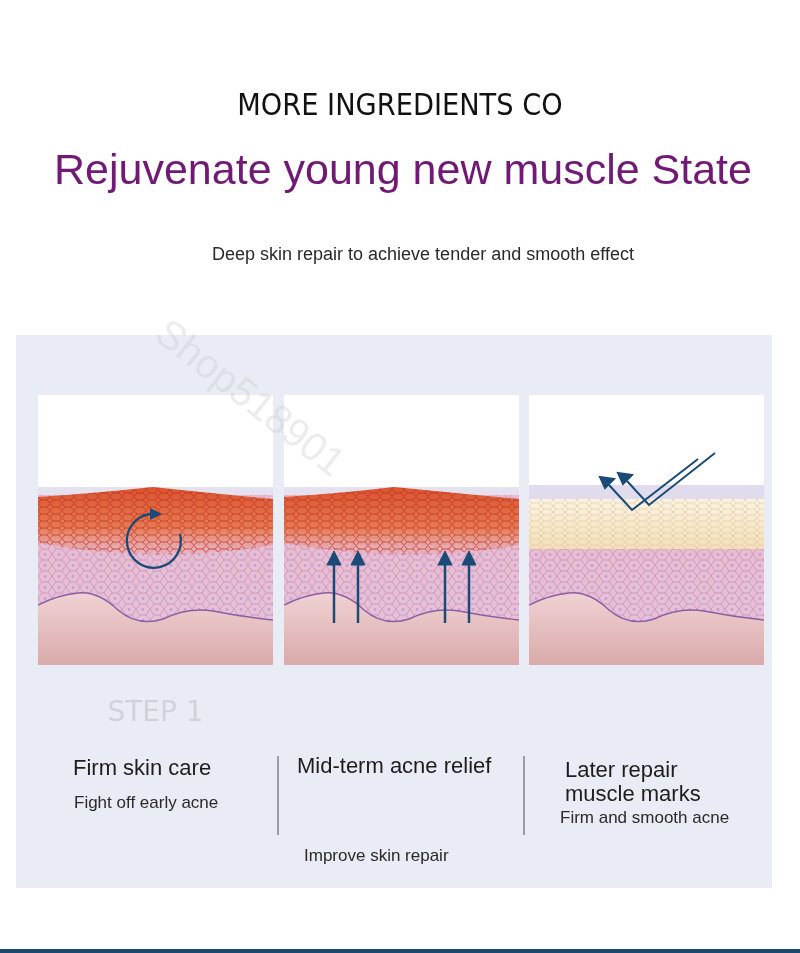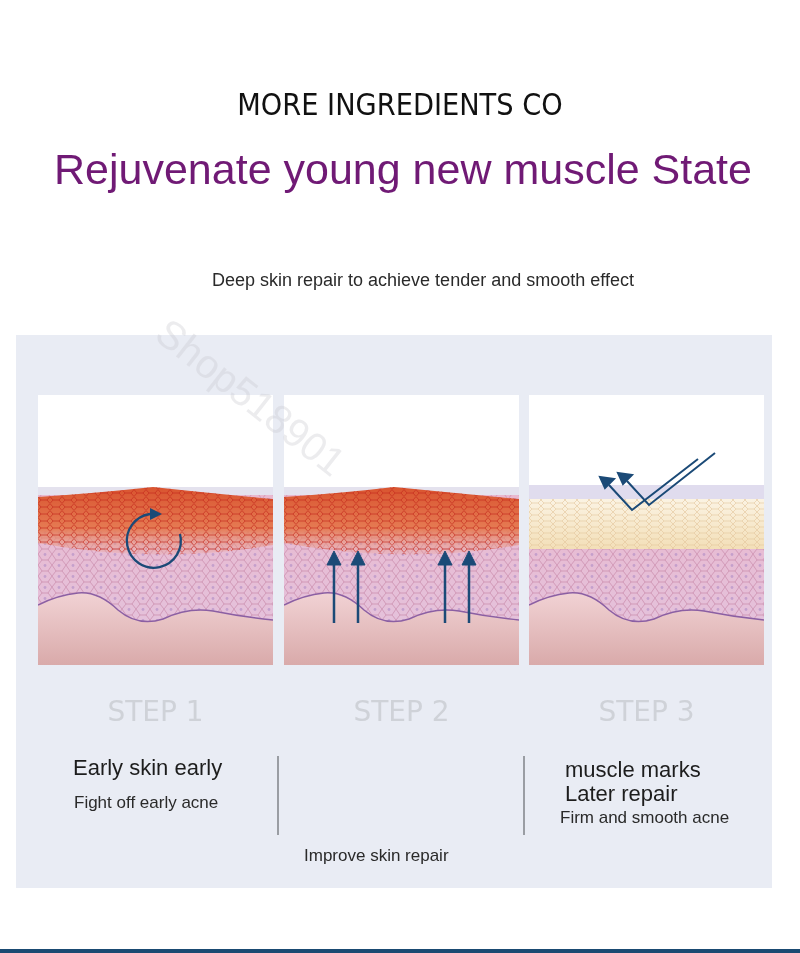--- a/index.html
+++ b/index.html
@@ -11,21 +11,21 @@
     font-family: "DejaVu Sans", sans-serif; font-size: 31px; color: #111;
     letter-spacing: 0px; transform: scaleX(0.88); transform-origin: 400px 0;
     padding-left: 0;
   }
   .headline {
     position: absolute; left: 54px; top: 145px; white-space: nowrap;
     font-family: Liberation Sans, sans-serif; font-size: 43px; color: #701a75;
   }
   .subline {
     position: absolute; left: 212px; top: 244px; white-space: nowrap;
-    font-family: "Liberation Sans", sans-serif; font-size: 18px; color: #2a2a2a; margin-top: 26px;
+    font-family: "Liberation Sans", sans-serif; font-size: 18px; color: #2a2a2a;
   }
 
   .panel {
     position: absolute; left: 16px; top: 335px; width: 756px; height: 553px;
     background: #e9ecf4;
   }
   .skin {
     position: absolute; top: 60px; width: 235px; height: 270px; background: #fff; overflow: hidden;
   }
   .skin svg { display: block; }
@@ -145,33 +145,32 @@
       <g stroke="#1b4a77" fill="#1b4a77" stroke-width="2">
         <polyline points="169,64 103,115 80,90" fill="none"></polyline>
         <polyline points="186,58 120,110 98,86" fill="none"></polyline>
         <path d="M71 82 L85 84 L76 93 Z"></path>
         <path d="M89 78 L103 80 L94 89 Z"></path>
       </g>
     </svg>
   </div>
 
   <div class="step step1">STEP 1</div>
-  <div class="step step2">STEP 2</div>
-  <div class="step step3">STEP 3</div>
 
-  <div class="col-title t1">Early skin early</div>
+  <div class="col-title t1">Firm skin care</div>
   <div class="col-sub d1">Fight off early acne</div>
 
   <div class="divider dv1"></div>
 
+  <div class="col-title t2">Mid-term acne relief</div>
   <div class="col-sub d2">Improve skin repair</div>
 
   <div class="divider dv2"></div>
 
   <div class="col-title t3">
+    <div>Later repair</div>
     <div>muscle marks</div>
-    <div>Later repair</div>
   </div>
   <div class="col-sub d3">Firm and smooth acne</div>
 </div>
 
 <div class="watermark">Shop518901</div>
 <div class="bottom-line"></div>
 
 </body></html>

